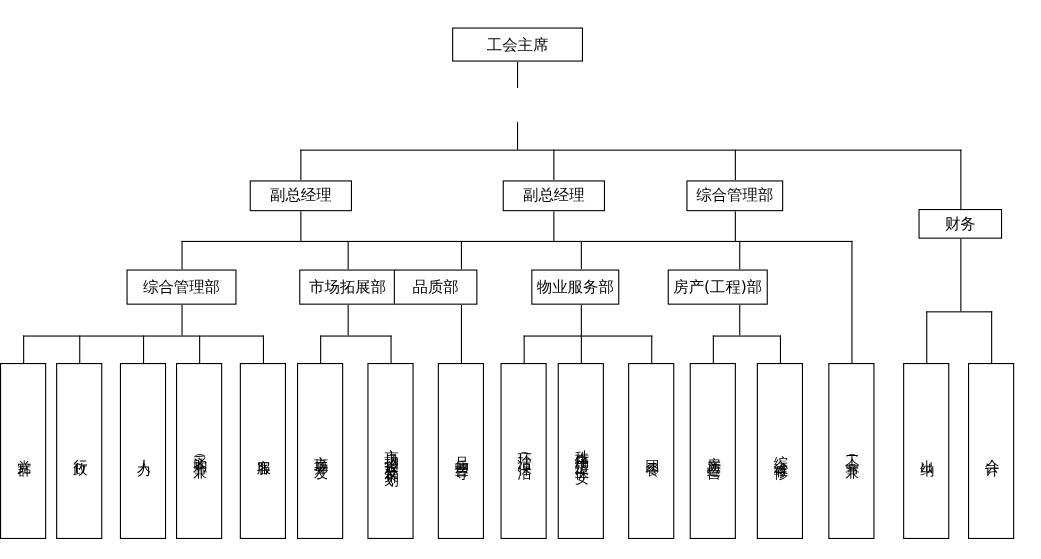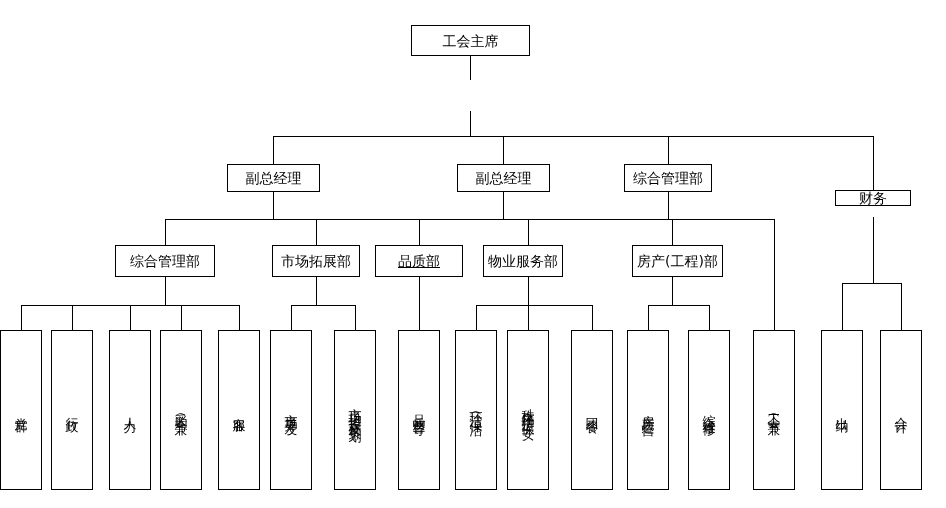--- a/index.html
+++ b/index.html
@@ -119,37 +119,37 @@
 
   <div class="node" style="left:227px; top:164px; width:93px; height:28px;">
     <span>副总经理</span>
   </div>
   <div class="node" style="left:457px; top:164px; width:93px; height:28px;">
     <span>副总经理</span>
   </div>
   <div class="node" style="left:624px; top:164px; width:88px; height:28px;">
     <span>综合管理部</span>
   </div>
-  <div class="node" style="left:835px; top:190px; width:76px; height:16px;">
+  <div class="node" style="left:835px; top:190px; width:76px; height:27px;">
     <span>财务</span>
   </div>
 
   <div class="node" style="left:272px; top:245px; width:88px; height:32px;">
     <span>市场拓展部</span>
   </div>
   <div class="node" style="left:115px; top:245px; width:100px; height:32px;">
     <span>综合管理部</span>
   </div>
-  <div class="node" style="left:375px; top:245px; width:88px; height:32px;text-decoration:underline;">
+  <div class="node" style="left:358px; top:245px; width:76px; height:32px;">
     <span>品质部</span>
   </div>
   <div class="node" style="left:483px; top:245px; width:80px; height:32px;">
     <span>物业服务部</span>
   </div>
-  <div class="node" style="left:632px; top:245px; width:91px; height:32px;">
+  <div class="node" style="left:607px; top:245px; width:91px; height:32px;">
     <span>房产(工程)部</span>
   </div>
 
   <div class="vnode" style="left:0px; top:330px; width:42px; height:160px;">
     <span class="vtext">党群</span>
   </div>
   <div class="vnode" style="left:51px; top:330px; width:42px; height:160px;">
     <span class="vtext">行政</span>
   </div>
   <div class="vnode" style="left:109px; top:330px; width:42px; height:160px;">

